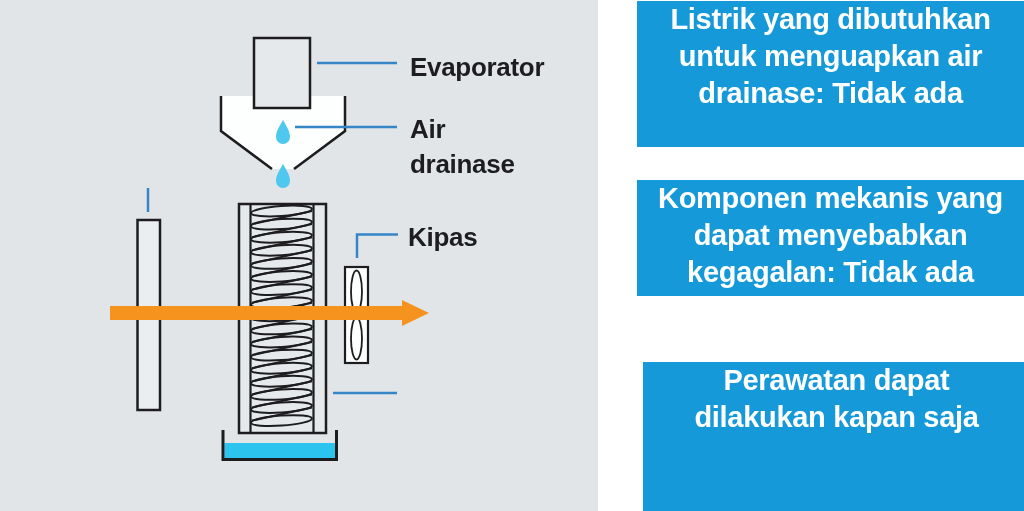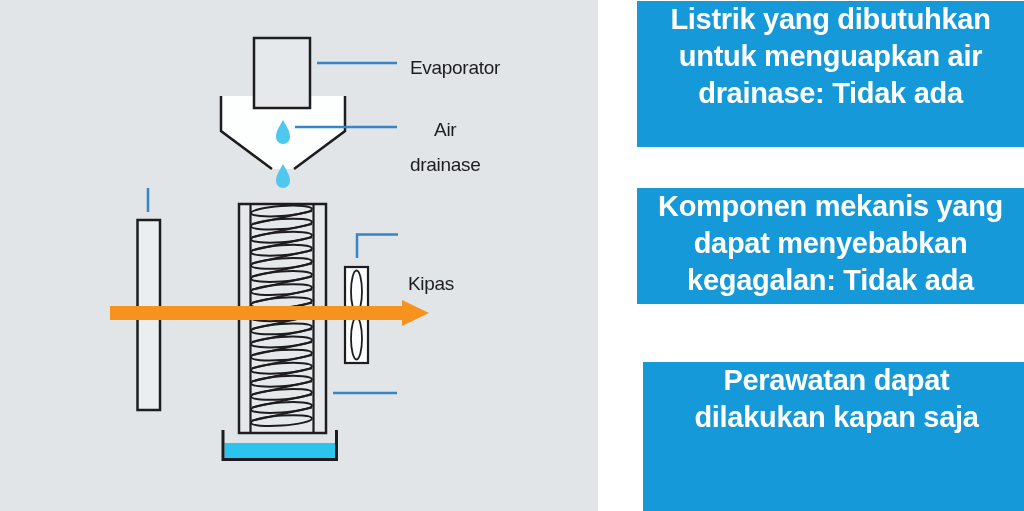--- a/index.html
+++ b/index.html
@@ -13,43 +13,43 @@
   }
   *{margin:0;padding:0;box-sizing:border-box;}
   html,body{width:1024px;height:511px;overflow:hidden;background:#ffffff;
     font-family:"Liberation Sans","DejaVu Sans",sans-serif;}
   .canvas{position:relative;width:1024px;height:511px;background:#ffffff;}
 
   
   .panel{position:absolute;left:0;top:0;width:598px;height:511px;background:var(--panel);}
   .panel svg{position:absolute;left:0;top:0;}
 
-  .lbl{position:absolute;font-weight:400;font-size:19px;line-height:35px;
-    color:var(--ink);white-space:pre-line;letter-spacing:-0.3px;text-align:center;}
+  .lbl{position:absolute;font-weight:700;font-size:26px;line-height:35px;
+    color:var(--ink);white-space:pre-line;letter-spacing:-0.3px;}
   .lbl.filter{line-height:37px;}
 
   
   .ink-stroke{stroke:var(--ink);fill:none;}
   .fill-light{fill:#E6E9EB;stroke:var(--ink);}
   .fill-lighter{fill:#EBEEF0;stroke:var(--ink);}
   .white-fill{fill:#FDFEFE;}
   .coil{stroke:var(--ink);stroke-width:2;fill:none;}
   .blue-line{stroke:var(--connector);stroke-width:2.5;fill:none;}
   .droplet{fill:var(--droplet);}
   .orange{fill:var(--orange);}
   .water{fill:var(--water);}
 
   
   .boxes{position:absolute;left:637px;top:0;width:387px;height:511px;}
   .info-box{position:absolute;left:0;width:387px;background:var(--box-blue);
     display:flex;align-items:flex-start;justify-content:center;}
   .info-box .txt{font-weight:700;font-size:29px;line-height:37px;color:#ffffff;
     text-align:center;white-space:pre-line;letter-spacing:-0.3px;}
   .box-1{top:1px;height:146px;}
-  .box-2{top:180px;height:116px;margin-top:8px;}
+  .box-2{top:180px;height:116px;}
   .box-3{top:362px;height:149px;margin-left:6px;}
 </style>
 </head>
 <body>
 
 <div class="canvas">
 
   <div class="panel">
     <svg width="598" height="511" viewBox="0 0 598 511">
 
@@ -115,21 +115,21 @@
       <line class="blue-line" x1="148" y1="188" x2="148" y2="212"></line>
       <polyline class="blue-line" points="398,234.5 357,234.5 357,258"></polyline>
       <line class="blue-line" x1="333" y1="393" x2="397" y2="393"></line>
 
       <path class="orange" d="M110,306 H402 V300 L429,313 L402,326 V320 H110 Z"></path>
     </svg>
 
     <div class="lbl" style="left:410px;top:50px;">Evaporator</div>
     <div class="lbl" style="left:410px;top:112px;">Air
 drainase</div>
-    <div class="lbl" style="left:408px;top:220px;margin-top:46px;">Kipas</div>
+    <div class="lbl" style="left:408px;top:220px;">Kipas</div>
   </div>
 
   <div class="boxes">
     <div class="info-box box-1">
       <div class="txt">Listrik yang dibutuhkan
 untuk menguapkan air
 drainase: Tidak ada</div>
     </div>
     <div class="info-box box-2">
       <div class="txt">Komponen mekanis yang

